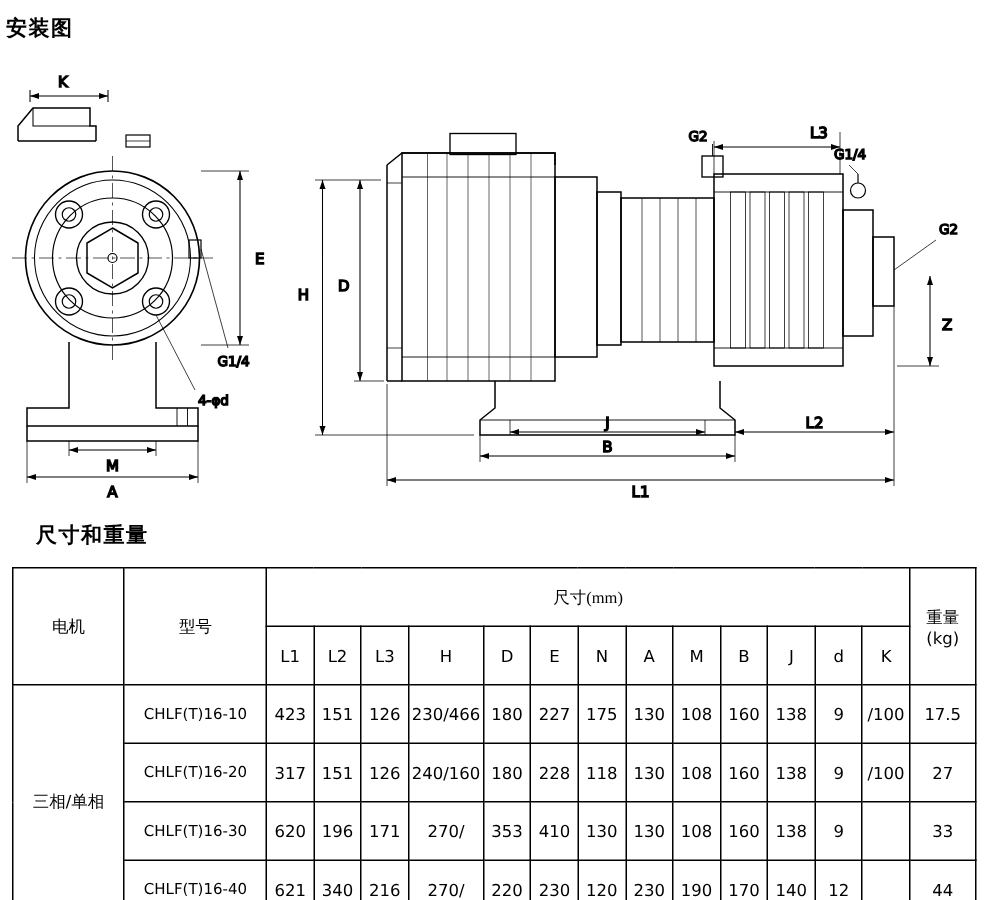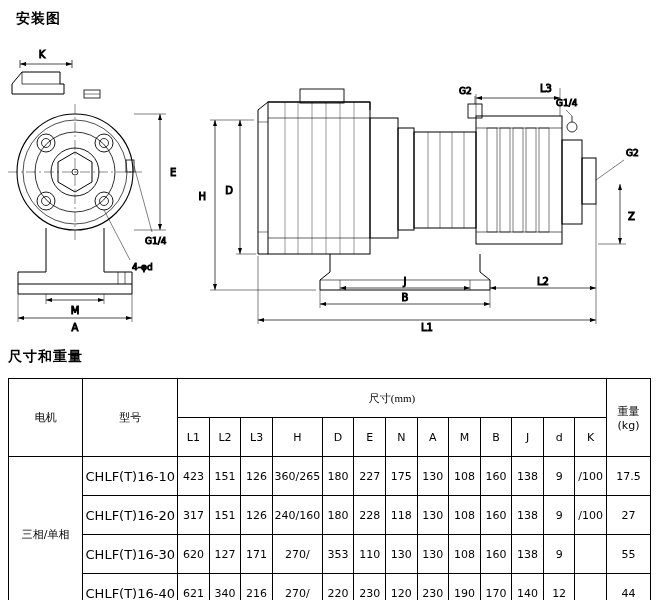--- a/index.html
+++ b/index.html
@@ -9,22 +9,22 @@
     font-family:"DejaVu Sans","Liberation Sans",sans-serif;
     color:#000;
     position:relative;
     overflow:hidden;
   }
   .heading{
     font-size:14px;
     font-weight:bold;
     letter-spacing:1px;
   }
-  #h-install{position:absolute;left:16px;top:10px;}
-  #h-dims{position:absolute;left:8px;top:348px;}
+  #h-install{position:absolute;left:4px;top:10px;}
+  #h-dims{position:absolute;left:24px;top:348px;}
 
   #drawing{position:absolute;left:0;top:32px;width:659px;height:300px;}
 
   table.dims{
     position:absolute;
     left:8px;top:378px;
     border-collapse:collapse;
     width:643px;
     font-size:11px;
   }
@@ -37,21 +37,21 @@
     font-weight:normal;
     white-space:nowrap;
   }
   table.dims th{font-weight:normal;}
   .c-motor{width:72px;margin-left:24px;}
   .c-model{width:92px;}
   .c-num{width:30px;}
   .c-h{width:48px;}
   .c-weight{width:42px;}
   .grp{font-size:11px;}
-  .modelcell{font-size:13px;}
+  .modelcell{font-size:10px;}
   .sub{font-size:11px;}
   .hdr-dims{font-size:11px;font-family:Liberation Serif, serif;}
   svg text{font-family:"DejaVu Sans","Liberation Sans",sans-serif;}
 </style>
 </head>
 <body>
 
 <div class="heading" id="h-install">安装图</div>
 
 <div id="drawing">
@@ -262,21 +262,21 @@
       <th class="c-num sub">K</th>
     </tr>
   </thead>
   <tbody>
     <tr>
       <td class="grp" rowspan="4">三相/单相</td>
       <td class="modelcell">CHLF(T)16-10</td>
       <td>423</td>
       <td>151</td>
       <td>126</td>
-      <td>360/265</td>
+      <td>230/466</td>
       <td>180</td>
       <td>227</td>
       <td>175</td>
       <td>130</td>
       <td>108</td>
       <td>160</td>
       <td>138</td>
       <td>9</td>
       <td>/100</td>
       <td>17.5</td>
@@ -294,33 +294,33 @@
       <td>108</td>
       <td>160</td>
       <td>138</td>
       <td>9</td>
       <td>/100</td>
       <td>27</td>
     </tr>
     <tr>
       <td class="modelcell">CHLF(T)16-30</td>
       <td>620</td>
-      <td>127</td>
+      <td>196</td>
       <td>171</td>
       <td>270/</td>
       <td>353</td>
-      <td>110</td>
+      <td>410</td>
       <td>130</td>
       <td>130</td>
       <td>108</td>
       <td>160</td>
       <td>138</td>
       <td>9</td>
       <td></td>
-      <td>55</td>
+      <td>33</td>
     </tr>
     <tr>
       <td class="modelcell">CHLF(T)16-40</td>
       <td>621</td>
       <td>340</td>
       <td>216</td>
       <td>270/</td>
       <td>220</td>
       <td>230</td>
       <td>120</td>

